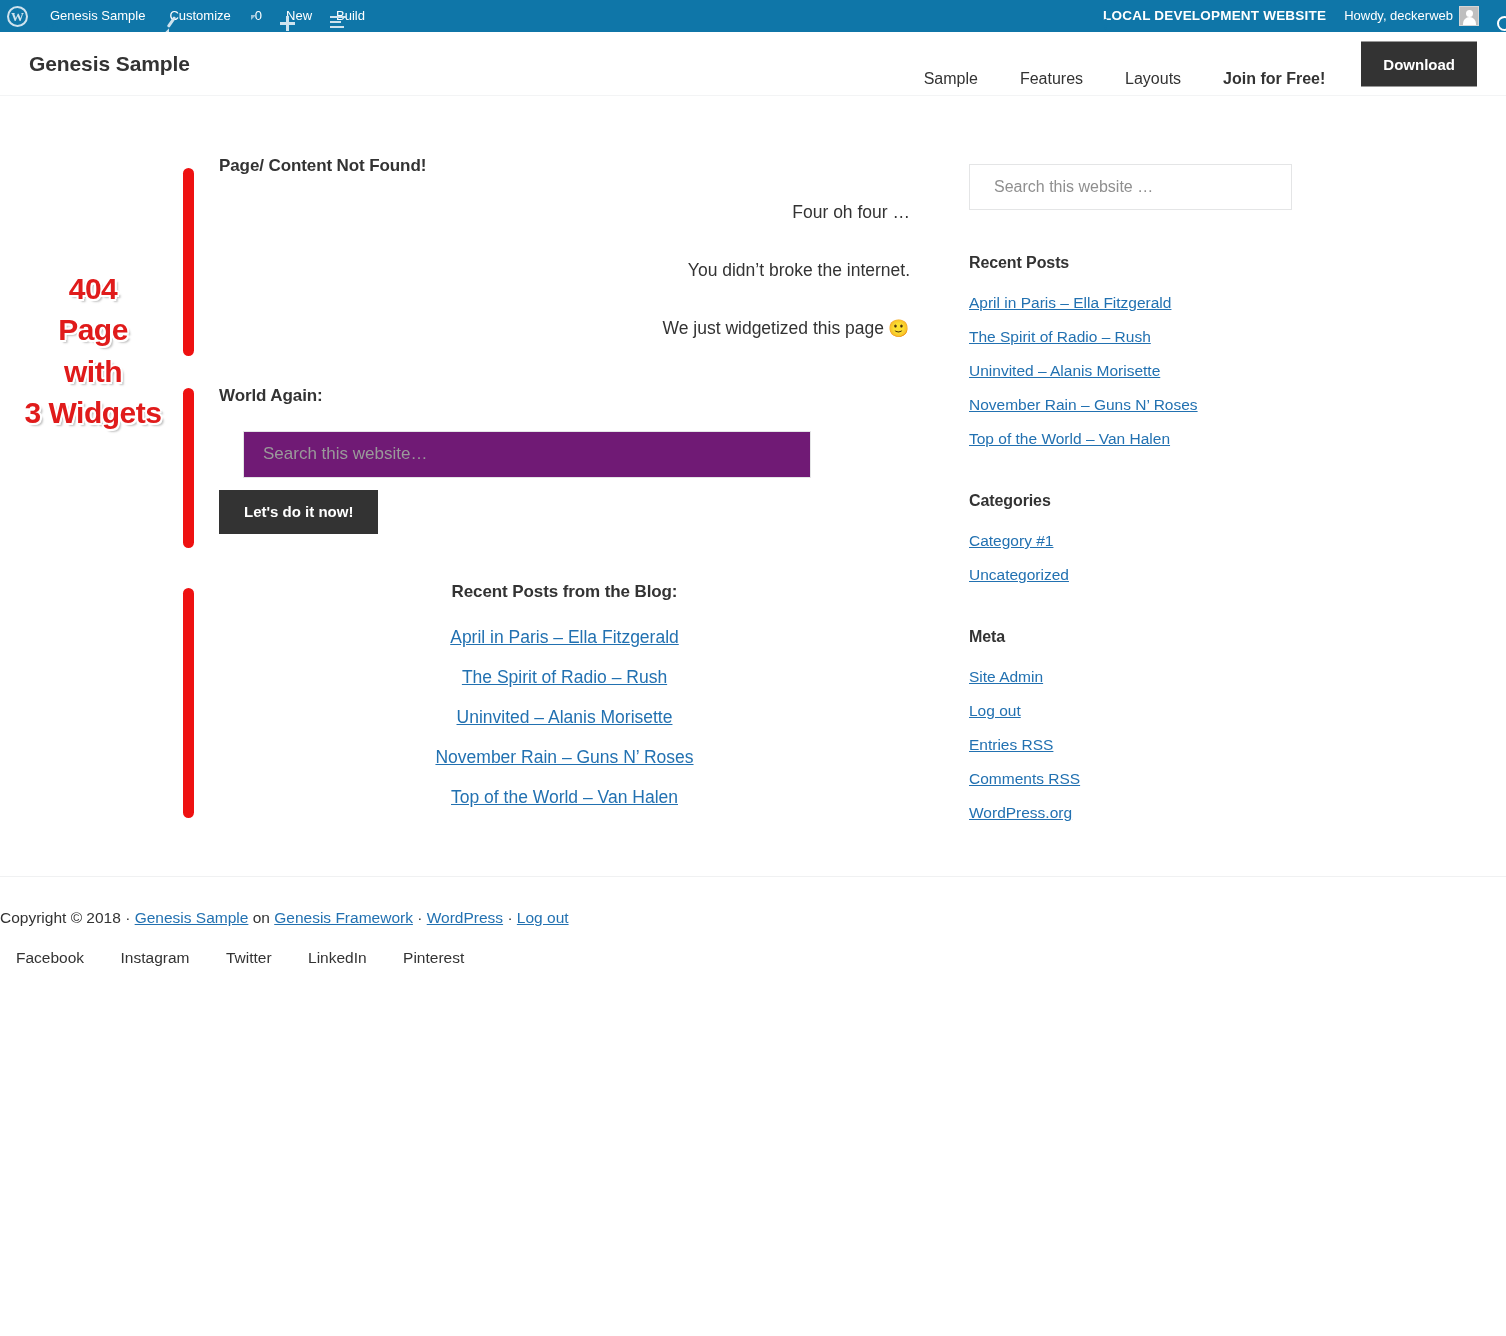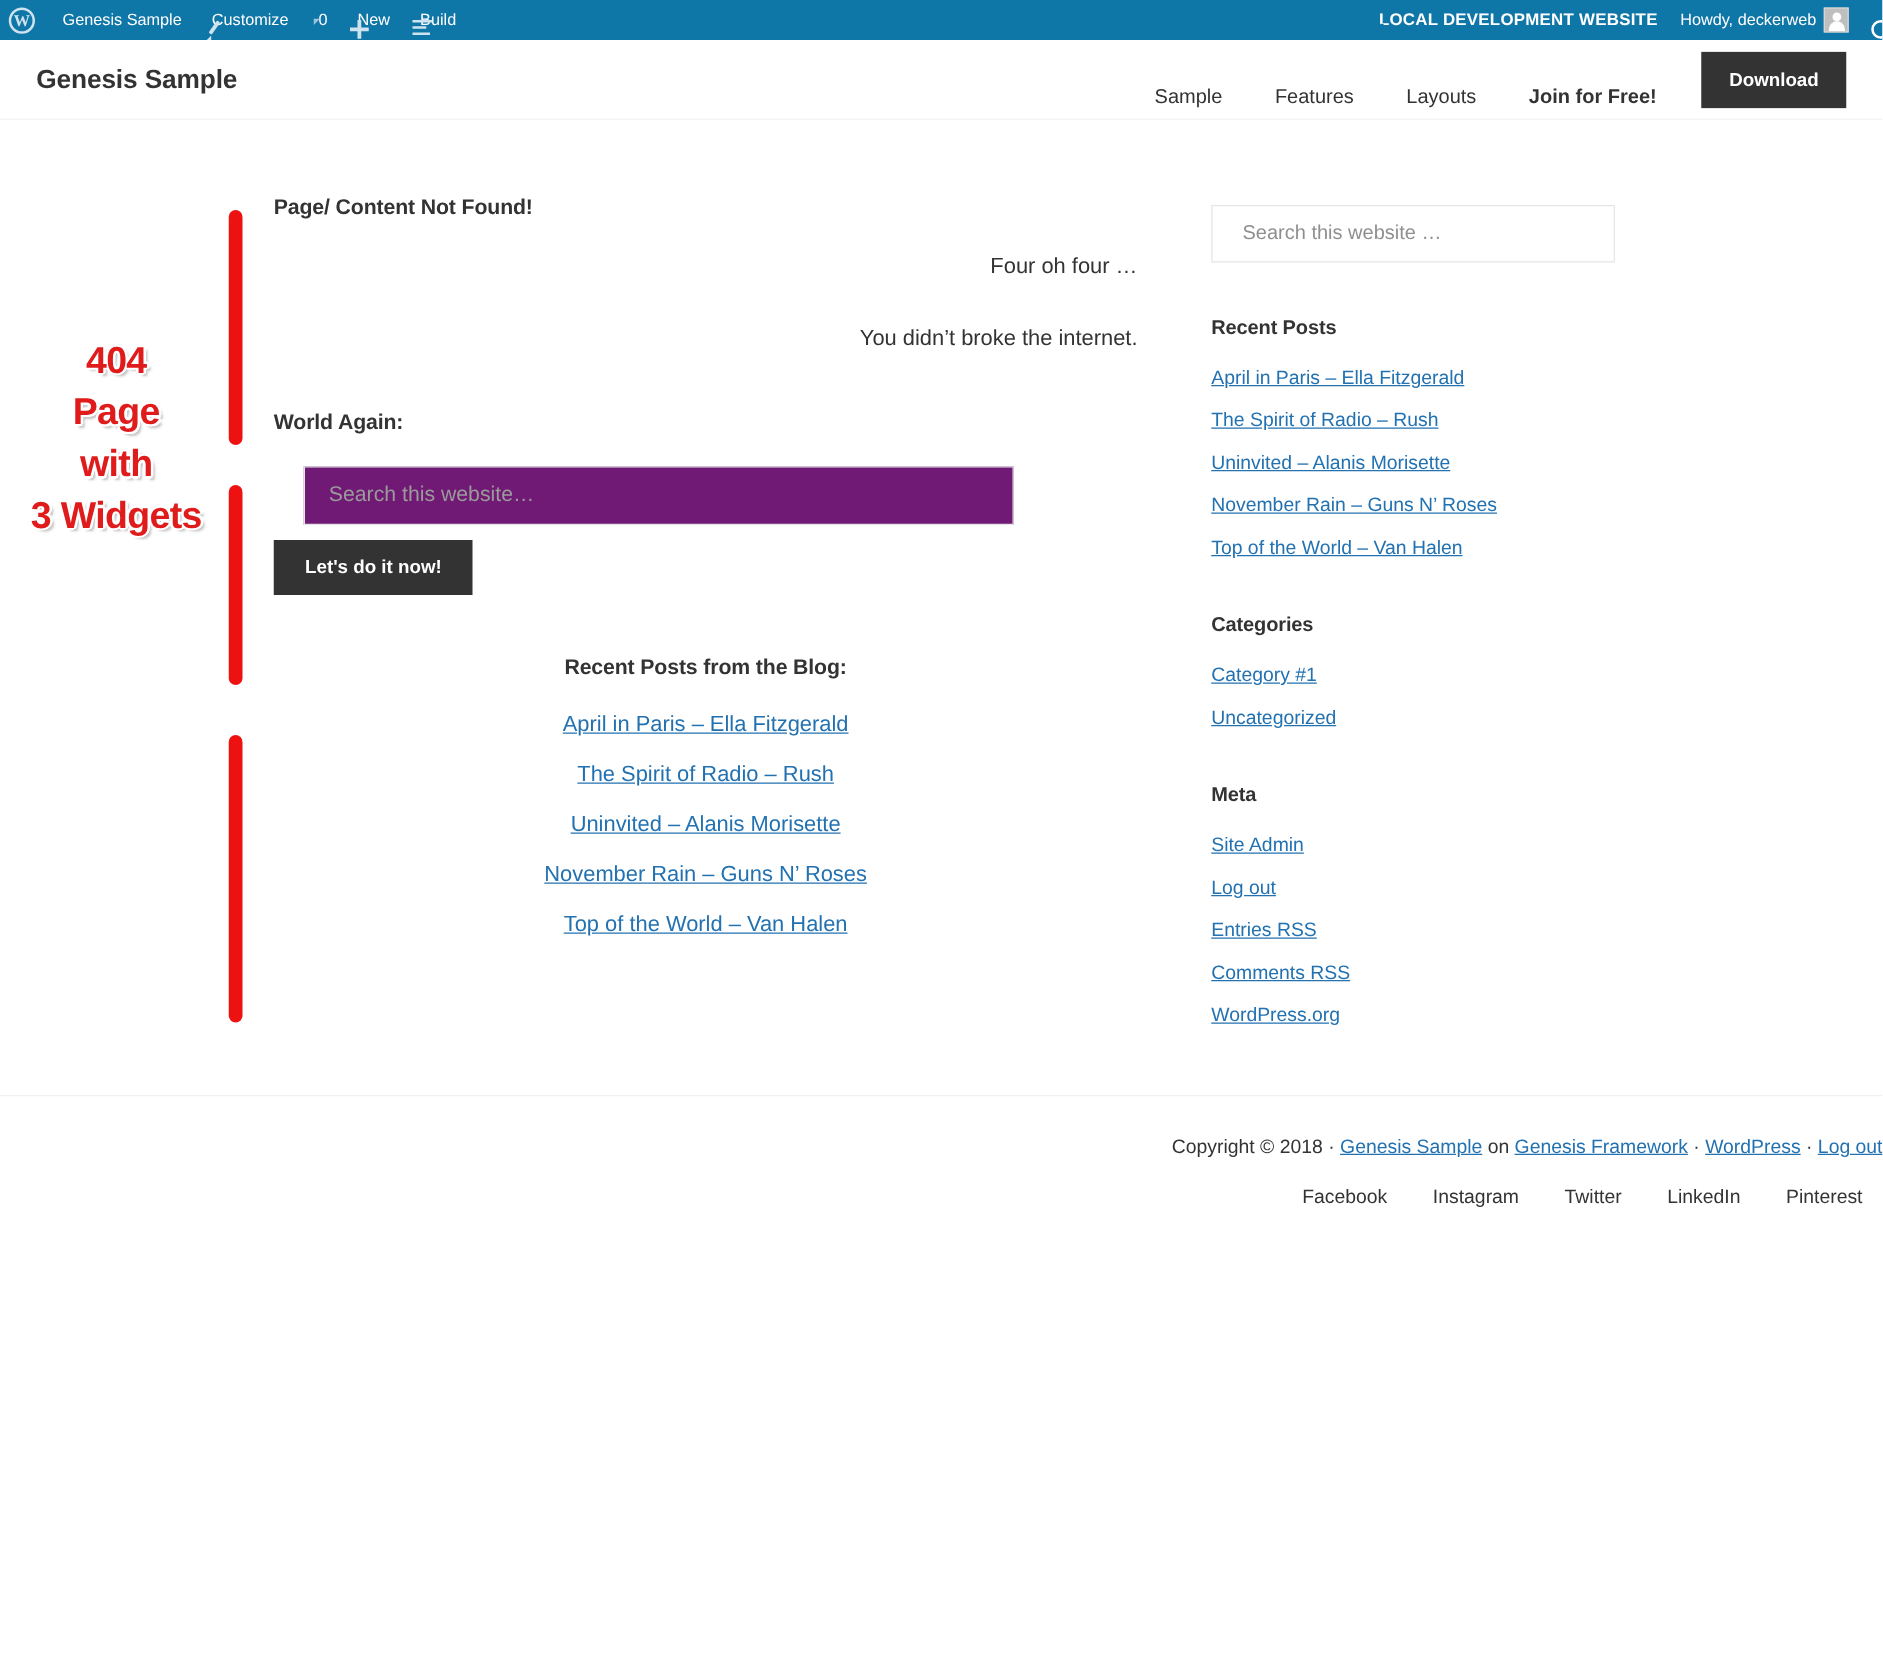--- a/index.html
+++ b/index.html
@@ -164,21 +164,21 @@
   .side-widget ul { list-style: none; margin: 0; padding: 0; }
   .side-widget li { margin-bottom: 16px; }
   .side-widget li:last-child { margin-bottom: 0; }
   .side-widget a { color: #2271b1; font-size: 15.5px; text-decoration: underline; }
 
   
   .site-footer {
     position: absolute; top: 876px; left: 0; width: 1506px;
     border-top: 1px solid #f0f1f2;
     padding-top: 32px;
-    text-align: right;
+    text-align: left;
   }
   .credits { font-size: 15.5px; color: #333333; margin-bottom: 22px; }
   .credits a { color: #2271b1; text-decoration: underline; }
   .footer-nav a {
     color: #333333; text-decoration: none; font-size: 15.5px; padding: 0 16px;
   }
 
   
   .annotation {
     position: absolute; left: 8px; top: 268px; width: 170px;
@@ -269,20 +269,24 @@
   <div class="redbar" style="left:183px; top:72px; height:188px;"></div>
   <div class="redbar" style="left:183px; top:292px; height:160px;"></div>
   <div class="redbar" style="left:183px; top:492px; height:230px;"></div>
 
   <div class="content">
 
     <section class="widget" style="margin-bottom:46px;">
       <h3 class="widget-title">Page/ Content Not Found!</h3>
       <p>Four oh four …</p>
       <p>You didn’t broke the internet.</p>
+      <p>
+        <span>We just widgetized this page</span>
+        <span class="emoji">🙂</span>
+      </p>
     </section>
 
     <section class="widget" style="margin-top:32px; margin-bottom:48px;">
       <h3 class="widget-title">World Again:</h3>
       <form class="searchform">
         <input type="text" placeholder="Search this website…" style="">
         <br>
         <button class="search-submit" type="submit">Let's do it now!</button>
       </form>
     </section>

